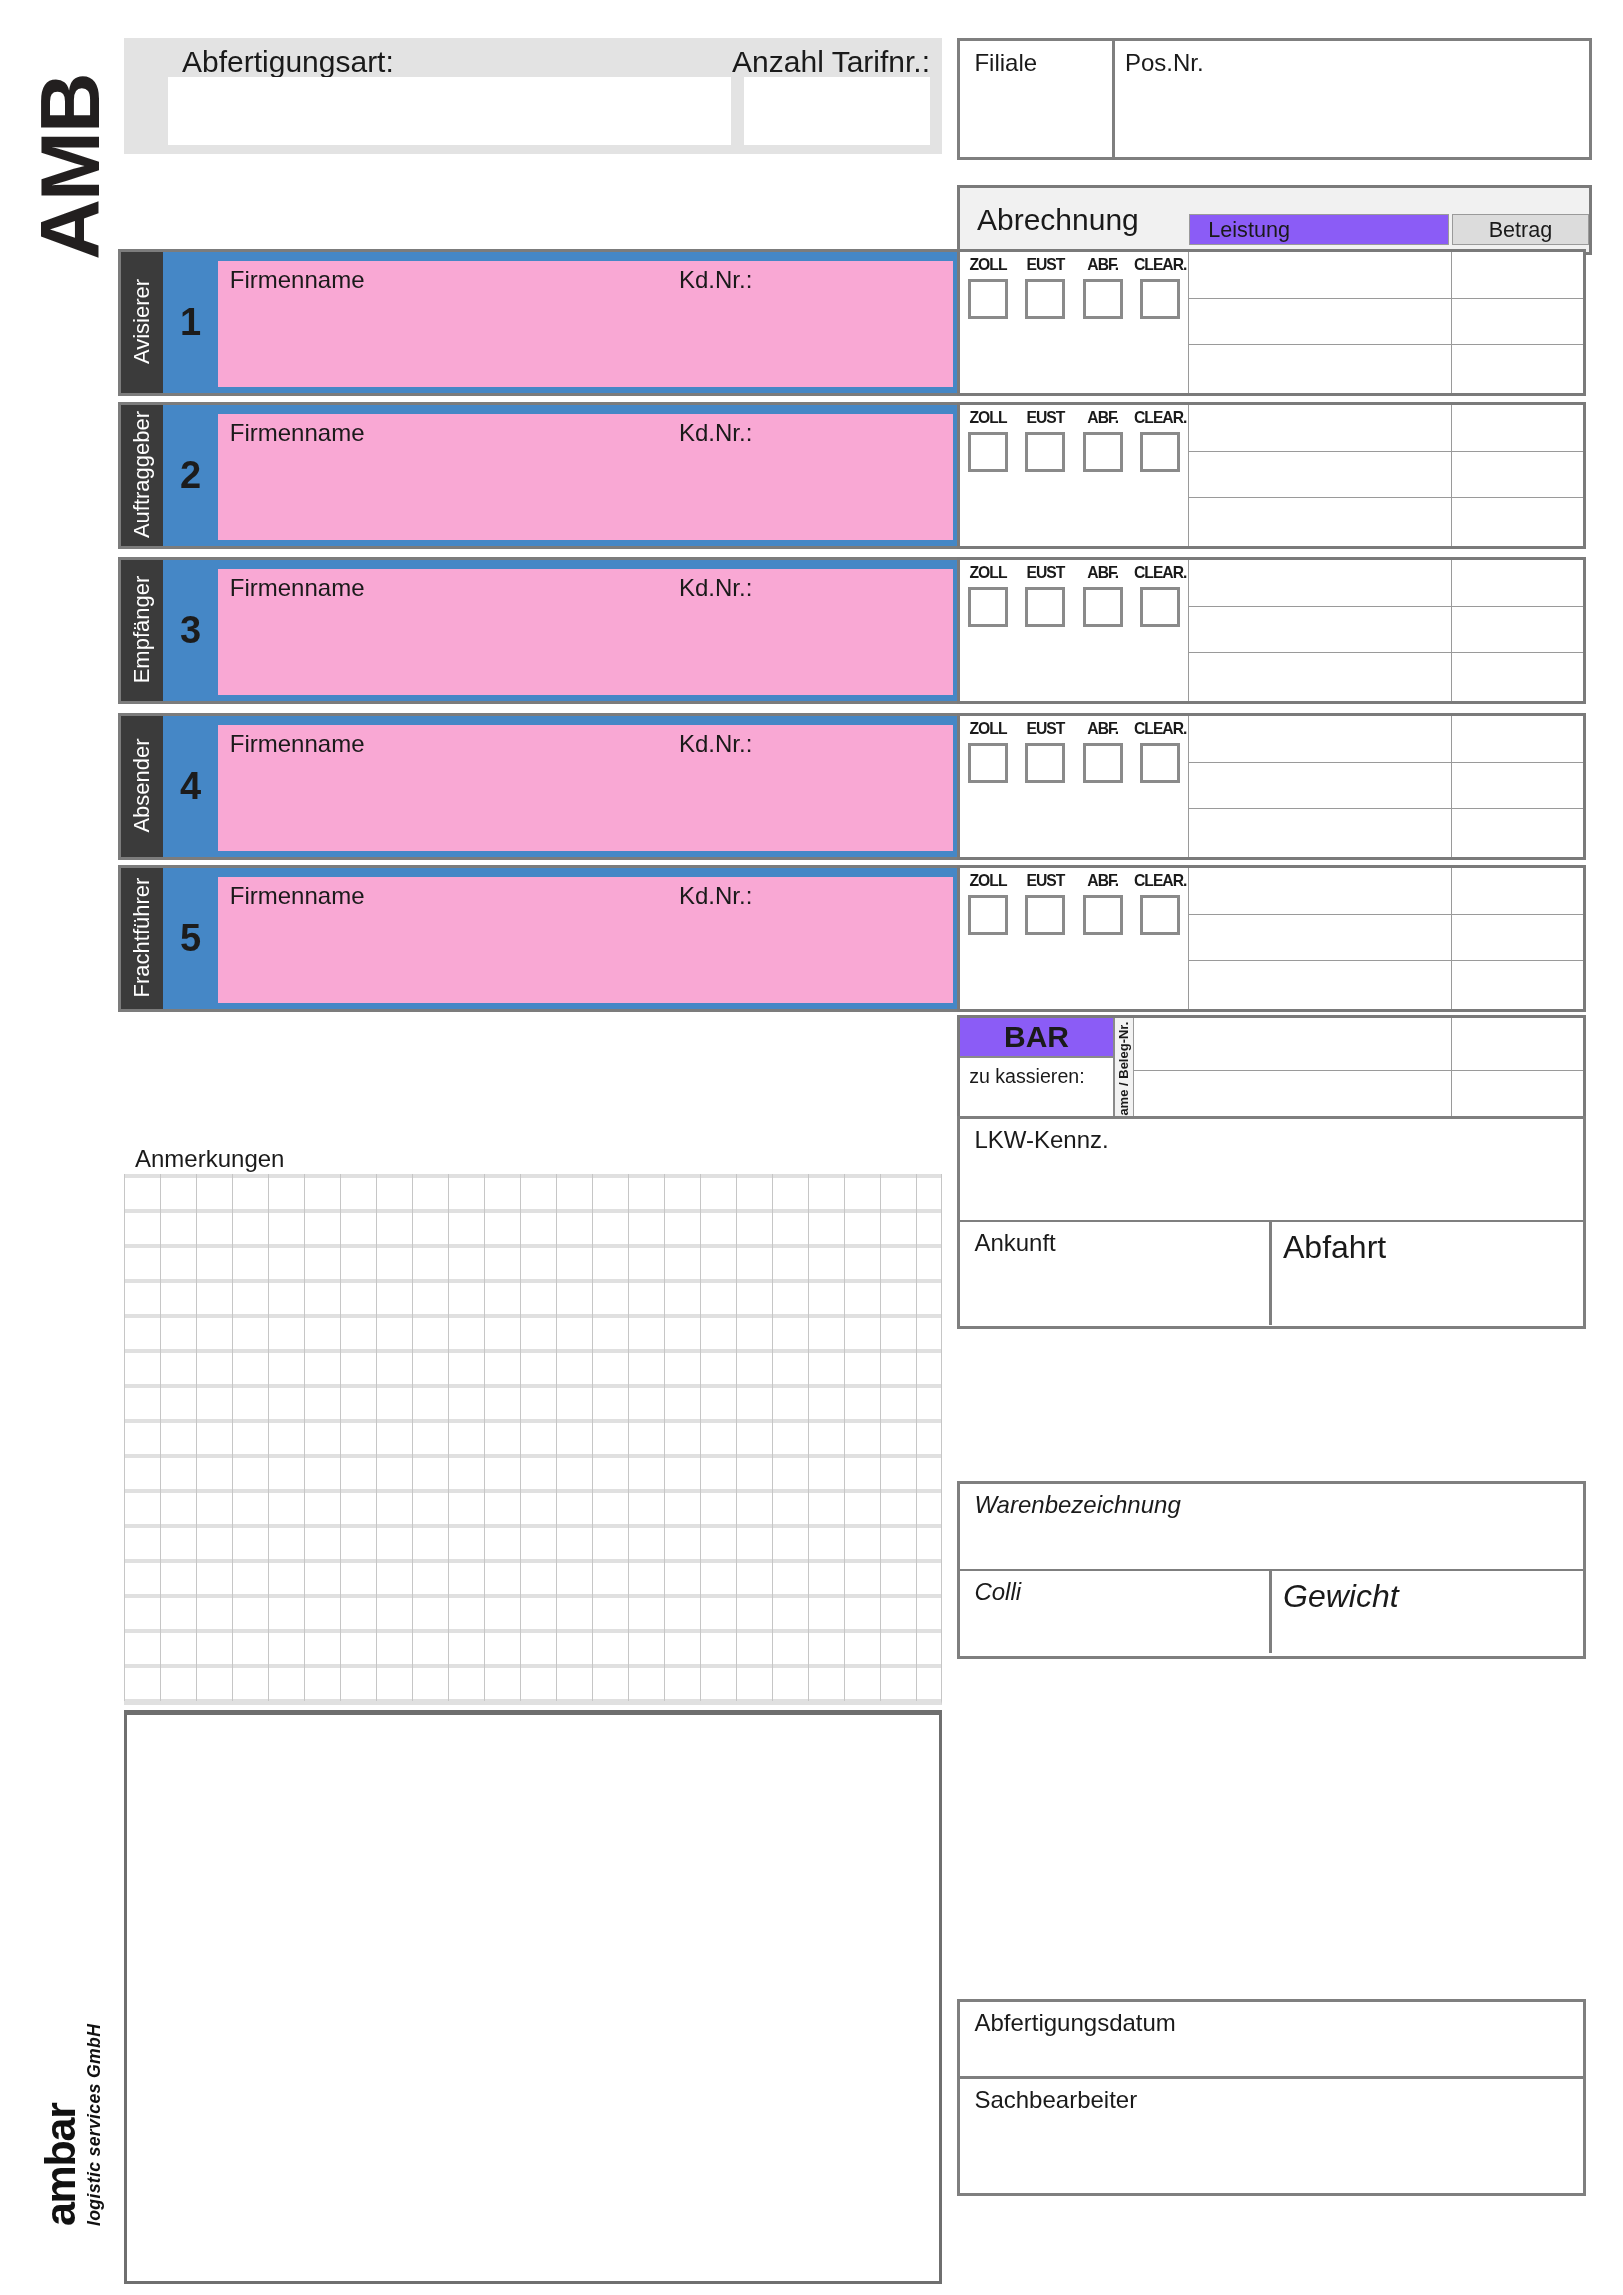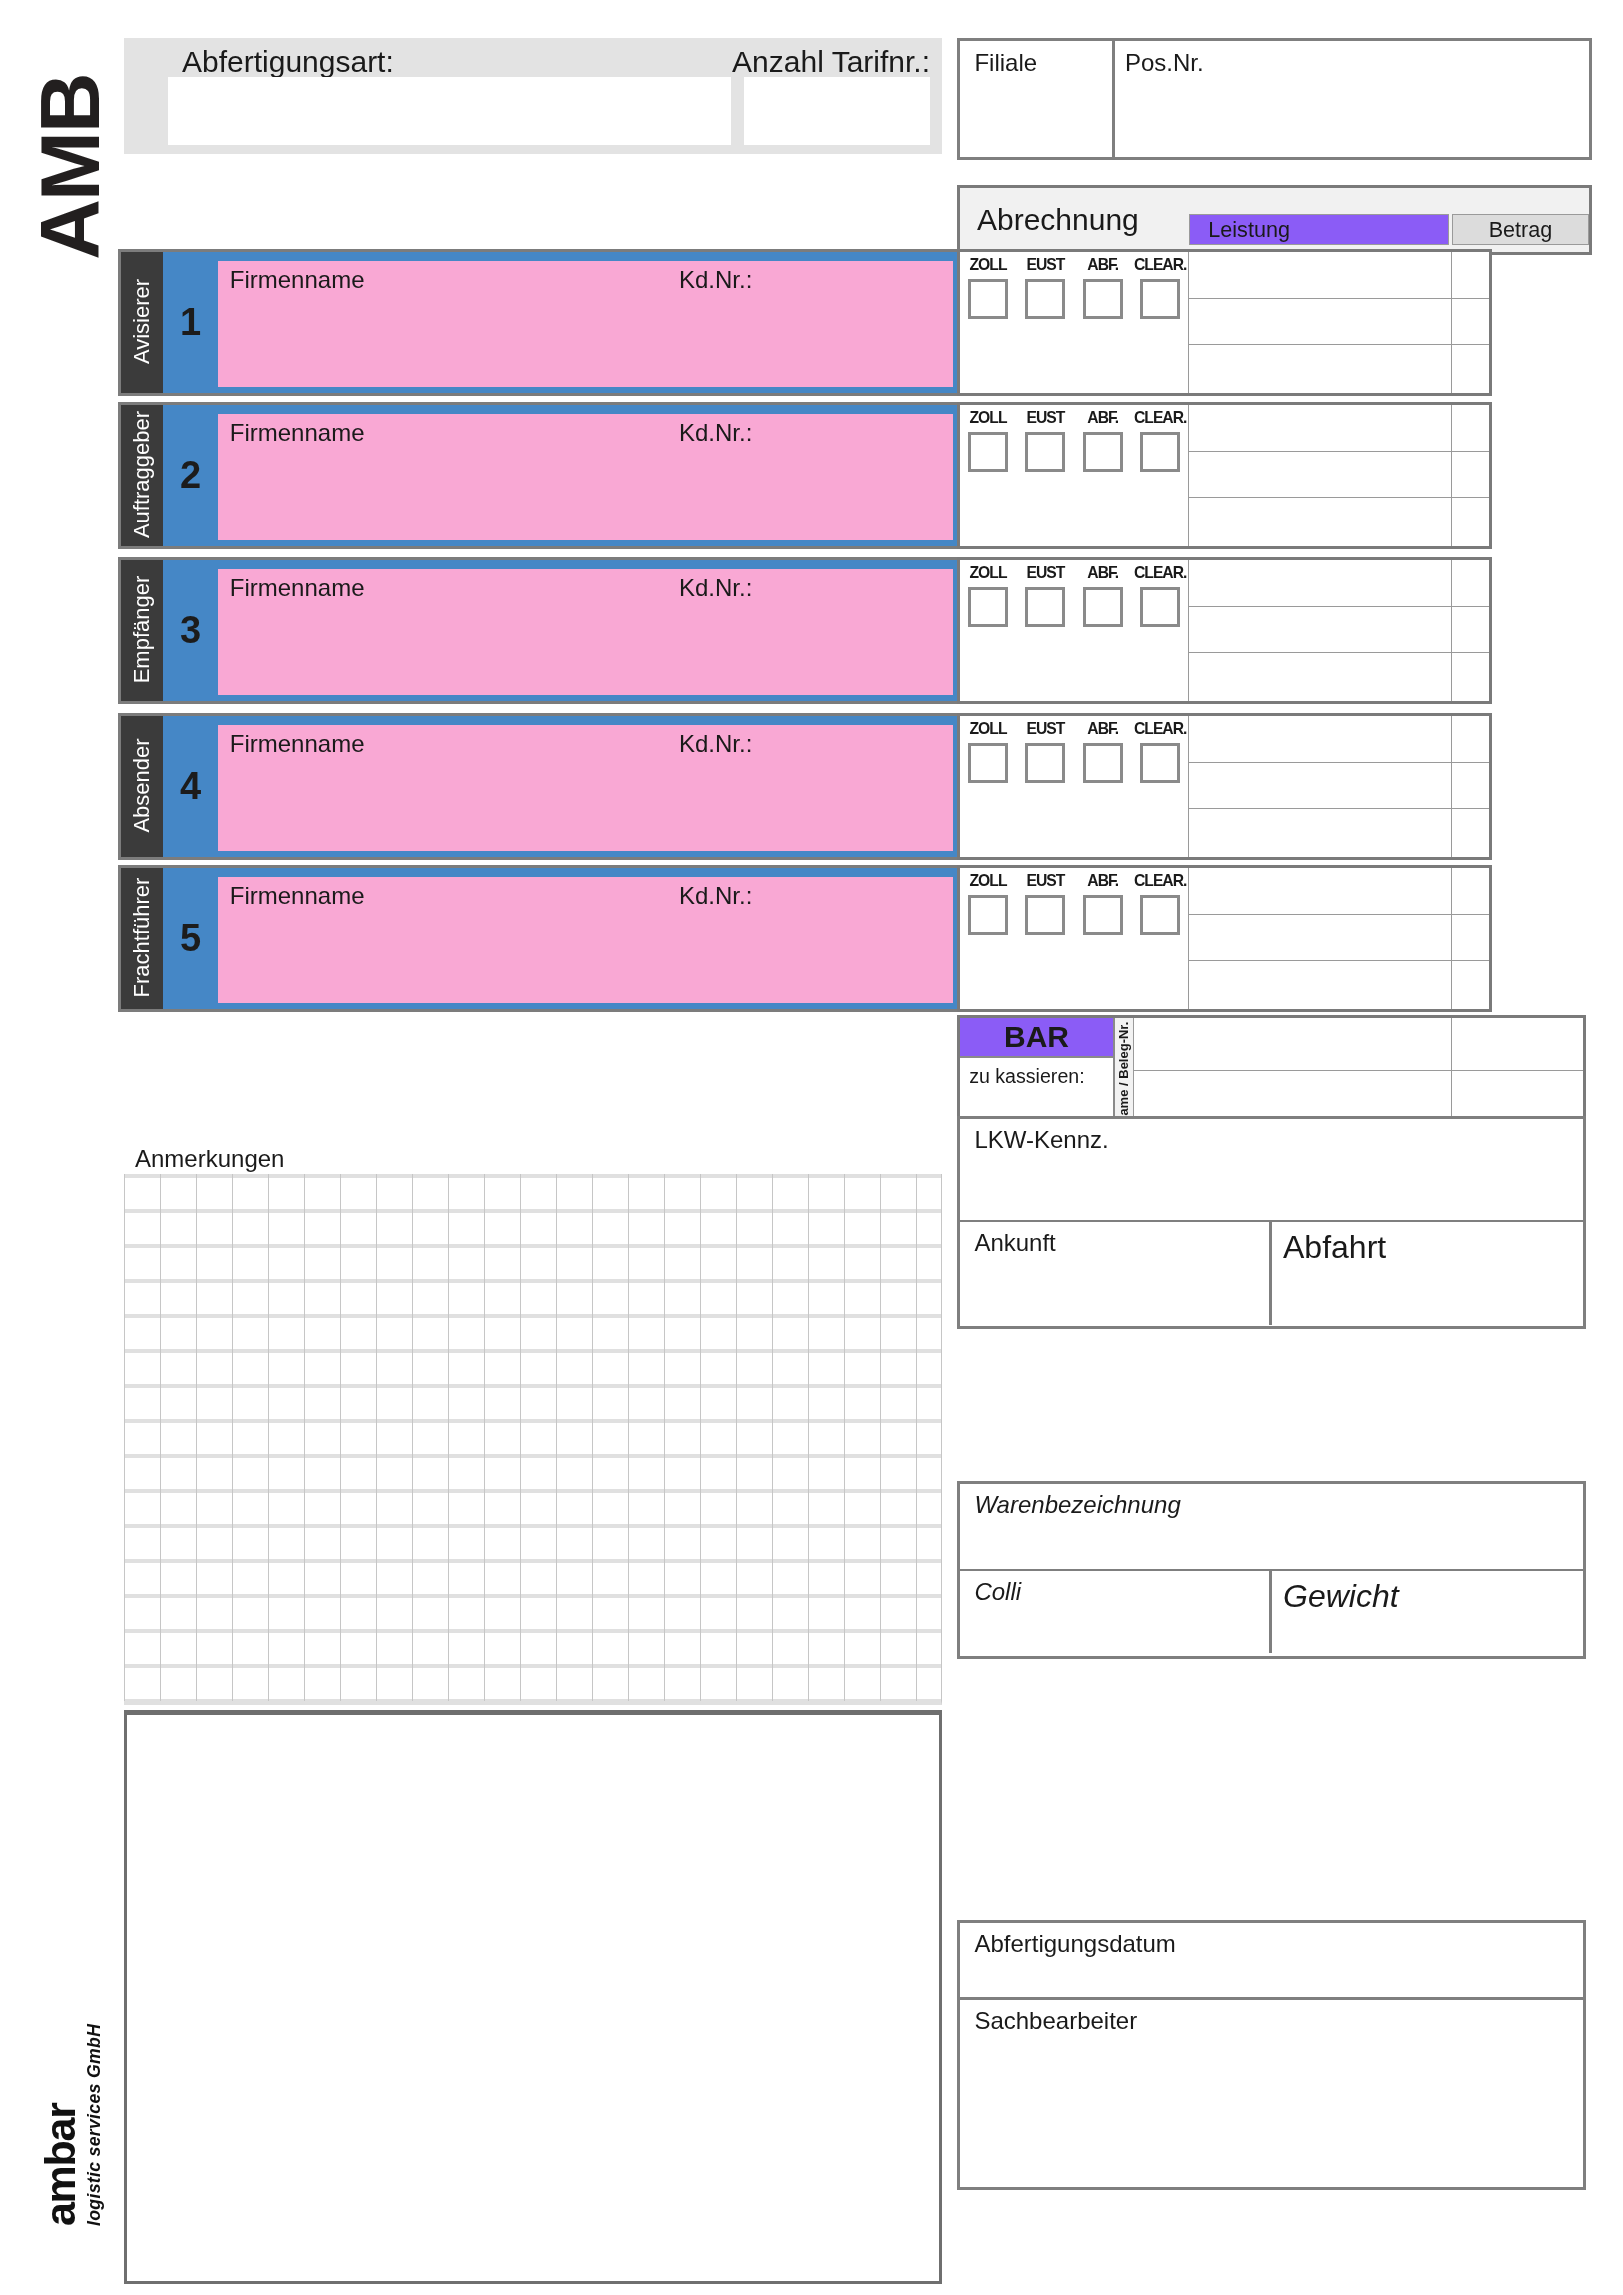--- a/index.html
+++ b/index.html
@@ -41,21 +41,21 @@
        border:3.9px solid #7c7c7c; border-right:none; display:flex; background:#4587c6;}
   .ptab{position:relative; width:42px; background:#3b3b3b; flex:none;}
   .ptab .rot{width:139px; height:42px; color:#fff; font-size:22px;}
   .pblue{position:relative; flex:1;}
   .pnum{position:absolute; left:0; top:0; bottom:0; width:55px; display:flex; align-items:center;
        justify-content:center; font-size:38px; font-weight:900; color:#1c1c1c;}
   .pbox{position:absolute; left:55px; top:8.5px; right:3.9px; bottom:5.9px; background:#f9a8d4;}
   .flabel{position:absolute; left:11.8px; top:5.2px; font-size:24px;}
   .klabel{position:absolute; left:461px; top:5.2px; font-size:24px;}
   
-  .abr-table{position:absolute; left:957px; width:535px; box-sizing:border-box;
+  .abr-table{position:absolute; left:957px; width:629px; box-sizing:border-box;
        border:3.9px solid #7a7a7a; background:#fff;}
   .vl{position:absolute; top:0; bottom:0; width:1.3px; background:#9a9a9a;}
   .hl{position:absolute; left:228px; right:0; height:1.3px; background:#9a9a9a;}
   .cbgroup{position:absolute; left:6.5px; top:3.9px; display:flex; gap:14.4px;}
   .cbitem{width:43px; display:flex; flex-direction:column; align-items:center;}
   .cblabel{font-size:15.7px; font-weight:600; letter-spacing:-1px; white-space:nowrap;}
   .cbbox{width:34px; height:34px; border:3.3px solid #8a8a8a; margin-top:5.2px; background:#fff;}
   
   .bar-box{position:absolute; left:957px; top:1015px; width:629px; height:115px;
        box-sizing:border-box; border:3.9px solid #7a7a7a; background:#fff;}
@@ -347,21 +347,21 @@
     <div class="rrow hdiv" style="height:87px;">
       <span class="rlabel">Warenbezeichnung</span>
     </div>
     <div class="rrow" style="height:82px;">
       <div class="vdiv"></div>
       <span class="rlabel">Colli</span>
       <span class="rlabel2">Gewicht</span>
     </div>
   </div>
 
-  <div class="rbox" style="top:1920px;height:270px;">
+  <div class="rbox" style="top:1999px;height:197px;">
     <div class="rrow" style="height:77px;border-bottom:3.9px solid #7f7f7f;">
       <span class="rlabel">Abfertigungsdatum</span>
     </div>
     <div class="rrow" style="height:122px;">
       <span class="rlabel">Sachbearbeiter</span>
     </div>
   </div>
 
   <div class="ambar-logo">
     <div class="ambar-brand">ambar</div>

